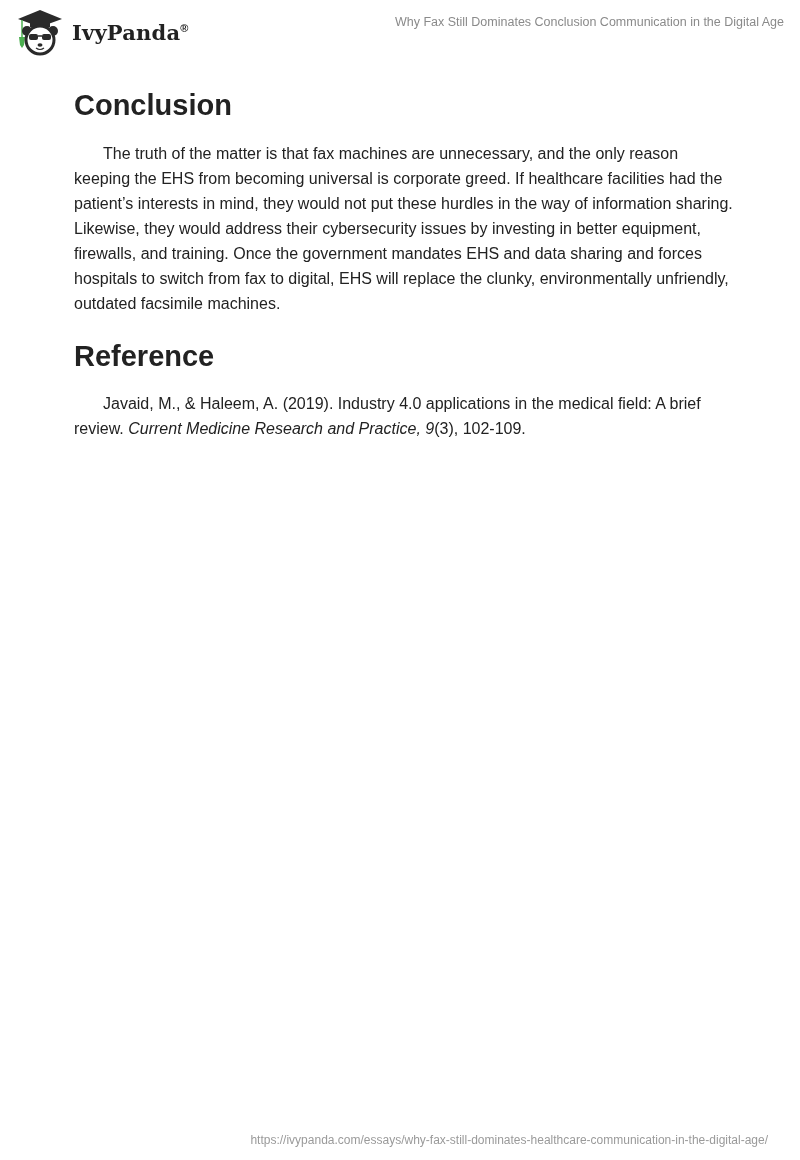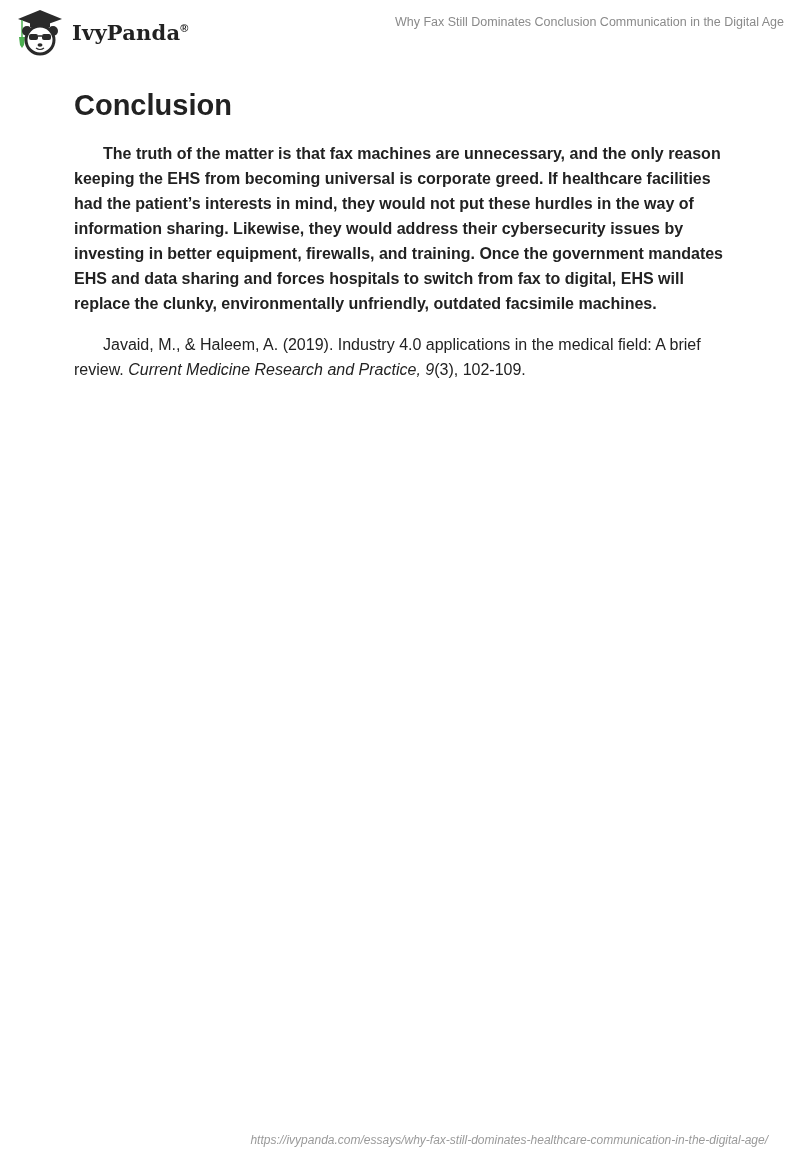--- a/index.html
+++ b/index.html
@@ -7,24 +7,24 @@
     .header { position: absolute; left: 0; top: 0; width: 800px; height: 60px; padding-left: 16px; }
     .logo { position: absolute; left: 14px; top: 7px; display: flex; align-items: center; }
     .logo svg { width: 52px; height: 50px; }
     .logo-text { font-family: "DejaVu Serif", serif; font-weight: bold; font-size: 21px; color: #222; margin-left: 6px; letter-spacing: 0.2px; }
     .logo-text sup { font-size: 11px; font-family: "Liberation Sans", sans-serif; }
     .doc-title { position: absolute; right: 32px; top: 15px; font-size: 12.5px; color: #8a8a8a; }
     .content { position: absolute; left: 74px; top: 72px; width: 660px; }
     h2 { font-size: 29px; font-weight: bold; margin: 0; color: #222; line-height: 38px; }
     p { font-size: 16px; line-height: 25px; margin: 0; text-indent: 29px; color: #222; }
     .sec1-h { margin-top: 14px; }
-    .sec1-p { margin-top: 17px; font-weight: bold; }
+    .sec1-p { margin-top: 17px; }
     .sec2-h { margin-top: 21px; }
     .sec2-p { margin-top: 16px; }
-    .footer-url { position: absolute; right: 32px; top: 1133px; font-size: 12px; color: #9a9a9a; font-style: italic; }
+    .footer-url { position: absolute; right: 32px; top: 1133px; font-size: 12px; color: #9a9a9a; }
   </style>
 </head>
 <body>
 
 <div class="header">
   <div class="logo">
     <svg viewBox="0 0 52 50">
 
       <polygon points="4,12 26,3 48,12 26,20" fill="#2a2a2a"></polygon>
       <rect x="16" y="14" width="20" height="6" fill="#2a2a2a"></rect>
@@ -46,16 +46,17 @@
     </svg>
     <span class="logo-text"><span>IvyPanda</span><sup>®</sup></span>
   </div>
   <div class="doc-title">Why Fax Still Dominates Conclusion Communication in the Digital Age</div>
 </div>
 
 <div class="content">
   <h2 class="sec1-h">Conclusion</h2>
   <p class="sec1-p">The truth of the matter is that fax machines are unnecessary, and the only reason keeping the EHS from becoming universal is corporate greed. If healthcare facilities had the patient’s interests in mind, they would not put these hurdles in the way of information sharing. Likewise, they would address their cybersecurity issues by investing in better equipment, firewalls, and training. Once the government mandates EHS and data sharing and forces hospitals to switch from fax to digital, EHS will replace the clunky, environmentally unfriendly, outdated facsimile machines.</p>
 
+  <h2 class="sec2-h">Reference</h2>
   <p class="sec2-p"><span>Javaid, M., &amp; Haleem, A. (2019). Industry 4.0 applications in the medical field: A brief review. </span><em>Current Medicine Research and Practice,</em><span> </span><em>9</em><span>(3), 102-109.</span></p>
 </div>
 
 <div class="footer-url">https://ivypanda.com/essays/why-fax-still-dominates-healthcare-communication-in-the-digital-age/</div>
 
 </body></html>

